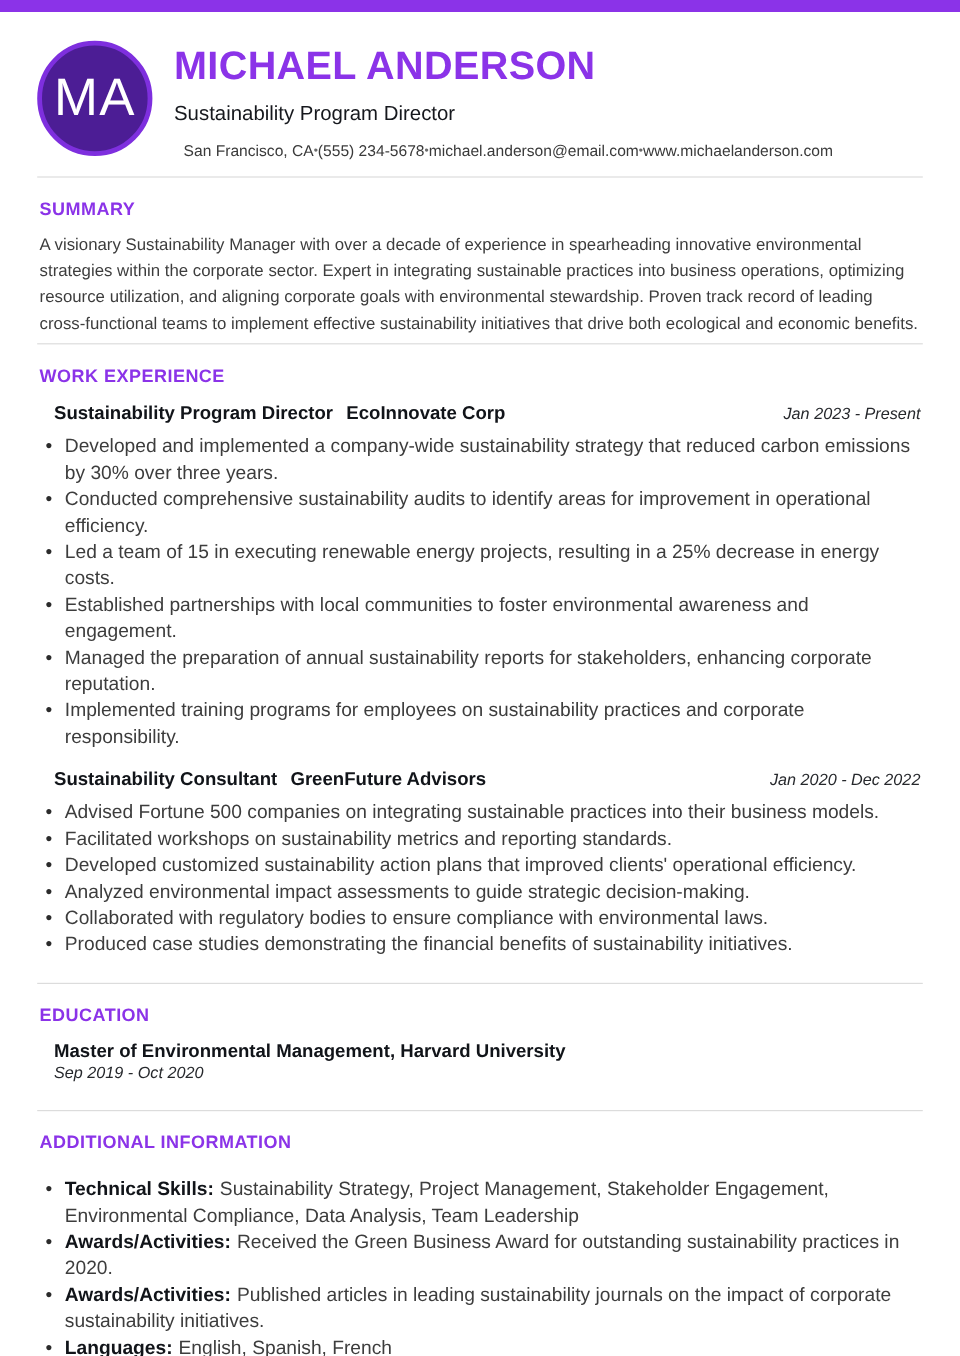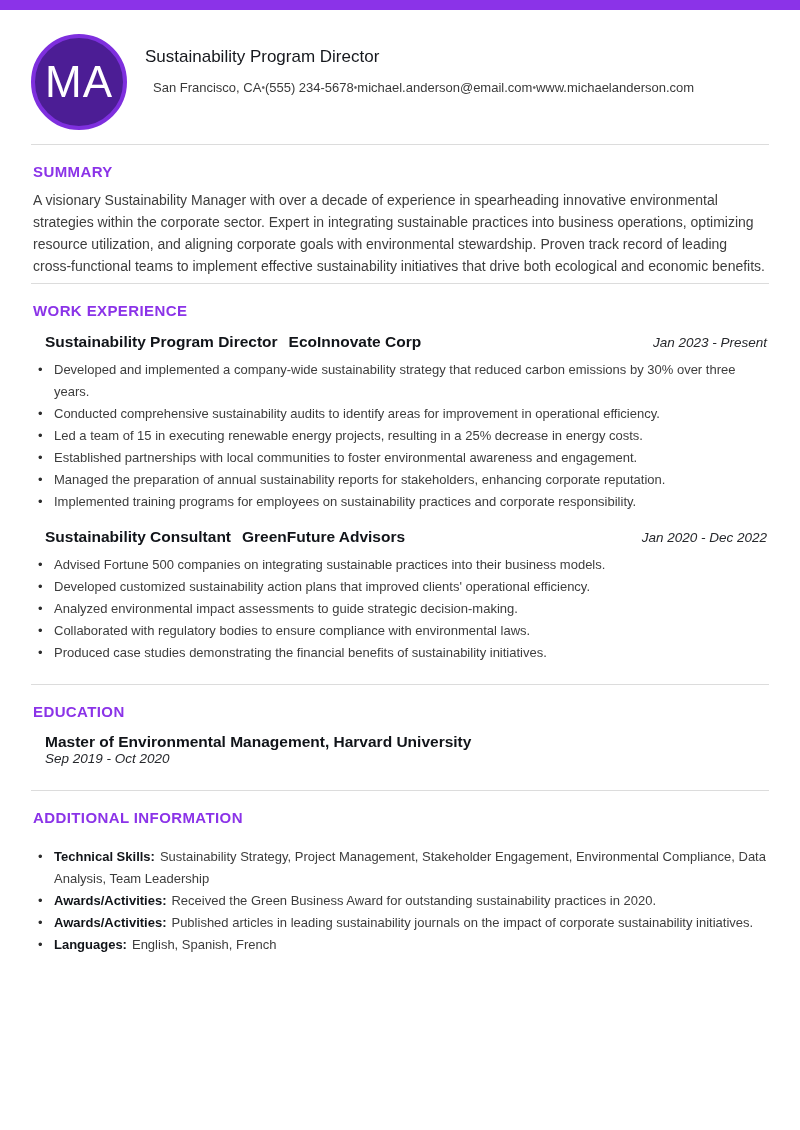--- a/index.html
+++ b/index.html
@@ -41,38 +41,39 @@
   .body-text { font-size: 14px; line-height: 22px; color: #3d3d3d; margin: 9px 0 0 2px; }
 
   
   .entry-header { display: flex; justify-content: space-between; align-items: baseline; margin: 13px 2px 0 14px; }
   .entry-header.second { margin-top: 14px; }
   .entry-header.edu { margin-top: 12px; flex-direction: column; }
   .entry-title { font-size: 15.5px; font-weight: 700; color: #111419; line-height: 19px; }
   .entry-title .company { margin-left: 11px; }
   .entry-dates { font-style: italic; font-size: 13.5px; font-weight: 400; color: #26282c; white-space: nowrap; }
 
-  ul.bullets { list-style: none; margin: 8px 0 0 2px; padding: 0; font-size: 13px; line-height: 22px; color: #3d3d3d; }
+  ul.bullets { list-style: none; margin: 8px 0 0 2px; padding: 0; font-size: 16px; line-height: 22px; color: #3d3d3d; }
   ul.bullets.items { margin-top: 20px; }
   ul.bullets li { position: relative; padding-left: 21px; }
   ul.bullets li::before { content: "\2022"; position: absolute; left: 5px; top: 0; color: #2b2b2b; }
   ul.bullets li .item-label { font-weight: 700; color: #111419; margin-right: 5px; }
 </style>
 </head>
 <body>
 
 <div class="top-bar"></div>
 
 <div class="page">
 
   <div class="header">
     <div class="avatar">
       <span class="avatar-initials">MA</span>
     </div>
     <div class="header-info">
+      <h1 class="name">MICHAEL ANDERSON</h1>
       <div class="job-headline">Sustainability Program Director</div>
       <div class="contact">
         <span>San Francisco, CA</span>
         <span class="sep">•</span>
         <span>(555) 234-5678</span>
         <span class="sep">•</span>
         <span>michael.anderson@email.com</span>
         <span class="sep">•</span>
         <span>www.michaelanderson.com</span>
       </div>
@@ -110,20 +111,21 @@
 
     <div>
       <div class="entry-header second">
         <div class="entry-title">
           <span>Sustainability Consultant</span><span class="company">GreenFuture Advisors</span>
         </div>
         <span class="entry-dates">Jan 2020 - Dec 2022</span>
       </div>
       <ul class="bullets">
         <li>Advised Fortune 500 companies on integrating sustainable practices into their business models.</li>
+        <li>Facilitated workshops on sustainability metrics and reporting standards.</li>
         <li>Developed customized sustainability action plans that improved clients' operational efficiency.</li>
         <li>Analyzed environmental impact assessments to guide strategic decision-making.</li>
         <li>Collaborated with regulatory bodies to ensure compliance with environmental laws.</li>
         <li>Produced case studies demonstrating the financial benefits of sustainability initiatives.</li>
       </ul>
     </div>
   </section>
 
   <hr class="rule pre-edu">
 

